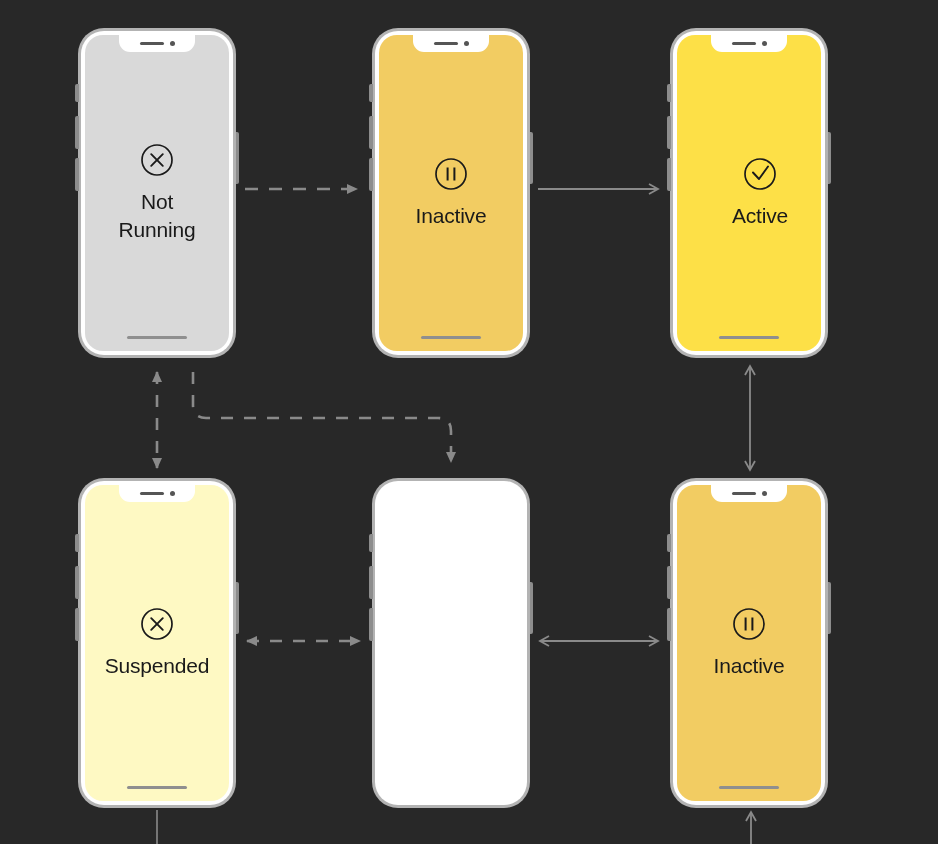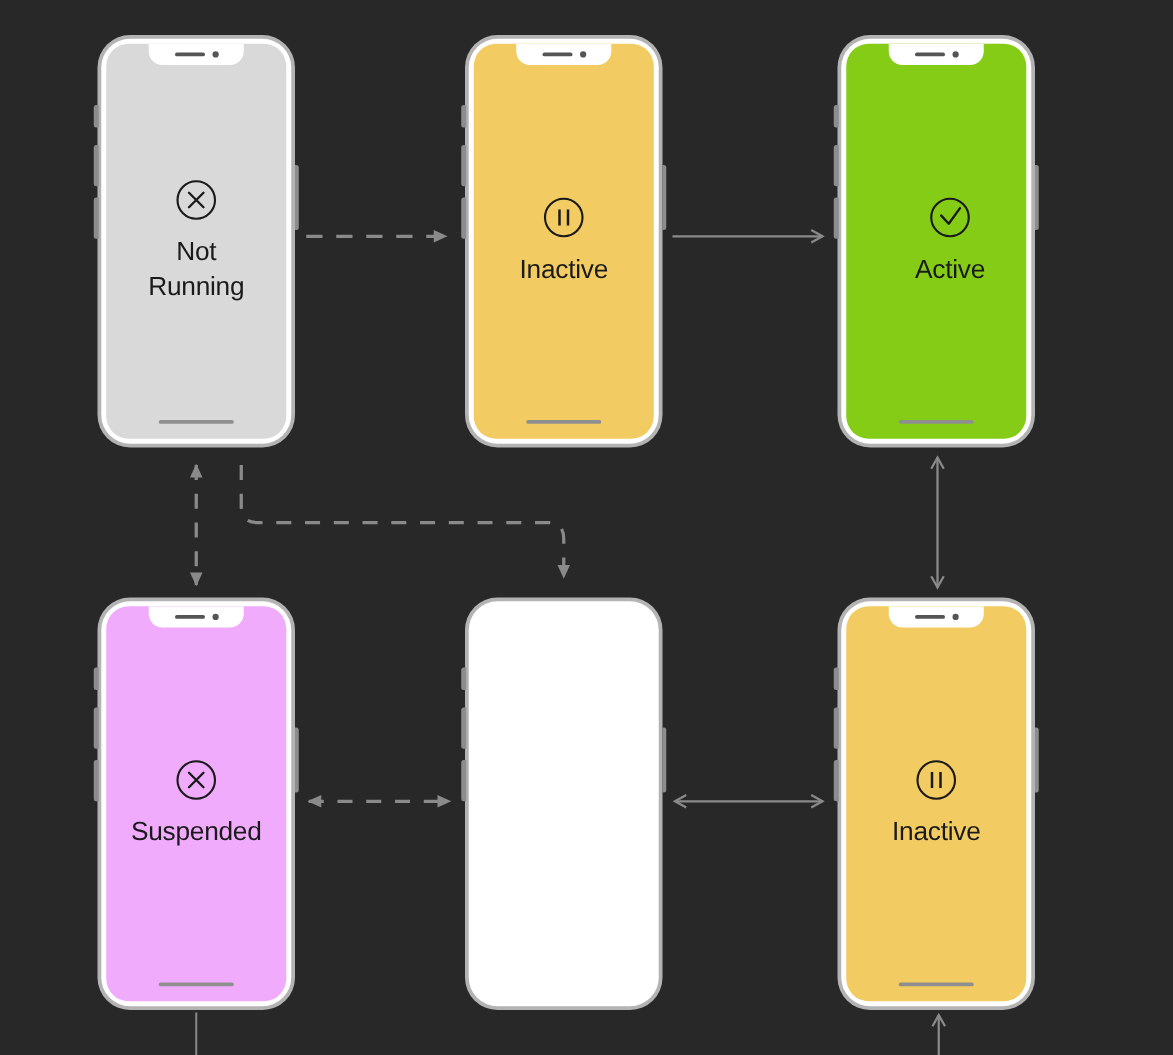--- a/index.html
+++ b/index.html
@@ -219,42 +219,42 @@
     </div>
   </div>
 
   <div class="phone" style="left:670px; top:28px;">
     <div class="phone-outer"></div>
     <div class="phone-inner"></div>
     <span class="btn-side btn-mute"></span>
     <span class="btn-side btn-volup"></span>
     <span class="btn-side btn-voldn"></span>
     <span class="btn-side btn-power"></span>
-    <div class="phone-screen" style="background:#84cc16;padding-left:22px;">
+    <div class="phone-screen" style="background:#fde047;padding-left:22px;">
       <div class="notch">
         <span class="speaker"></span>
         <span class="camera"></span>
       </div>
       <svg class="state-icon" width="36" height="36" viewBox="0 0 36 36">
         <circle cx="18" cy="18" r="15" fill="none" stroke="#1a1a1a" stroke-width="1.7"></circle>
         <path d="M11,16.5 L17,23 L26,10.5" fill="none" stroke="#1a1a1a" stroke-width="1.9" stroke-linecap="round" stroke-linejoin="round"></path>
       </svg>
       <div class="state-label">Active</div>
       <div class="home-bar"></div>
     </div>
   </div>
 
   <div class="phone" style="left:78px; top:478px;">
     <div class="phone-outer"></div>
     <div class="phone-inner"></div>
     <span class="btn-side btn-mute"></span>
     <span class="btn-side btn-volup"></span>
     <span class="btn-side btn-voldn"></span>
     <span class="btn-side btn-power"></span>
-    <div class="phone-screen" style="background:#f0abfc;">
+    <div class="phone-screen" style="background:#fef9c3;">
       <div class="notch">
         <span class="speaker"></span>
         <span class="camera"></span>
       </div>
       <svg class="state-icon" width="36" height="36" viewBox="0 0 36 36">
         <circle cx="18" cy="18" r="15" fill="none" stroke="#1a1a1a" stroke-width="1.7"></circle>
         <path d="M12.2,12.2 L23.8,23.8 M23.8,12.2 L12.2,23.8" stroke="#1a1a1a" stroke-width="1.9" stroke-linecap="round"></path>
       </svg>
       <div class="state-label">Suspended</div>
       <div class="home-bar"></div>

